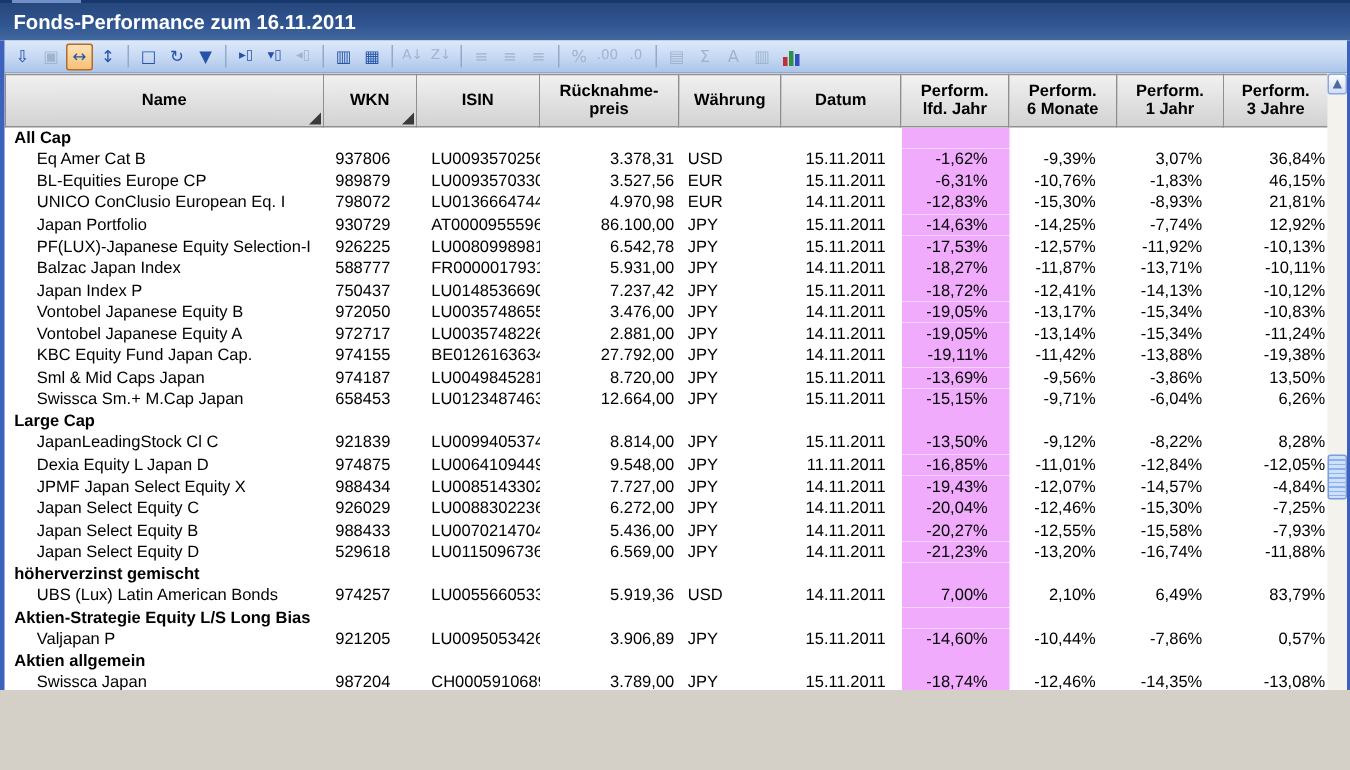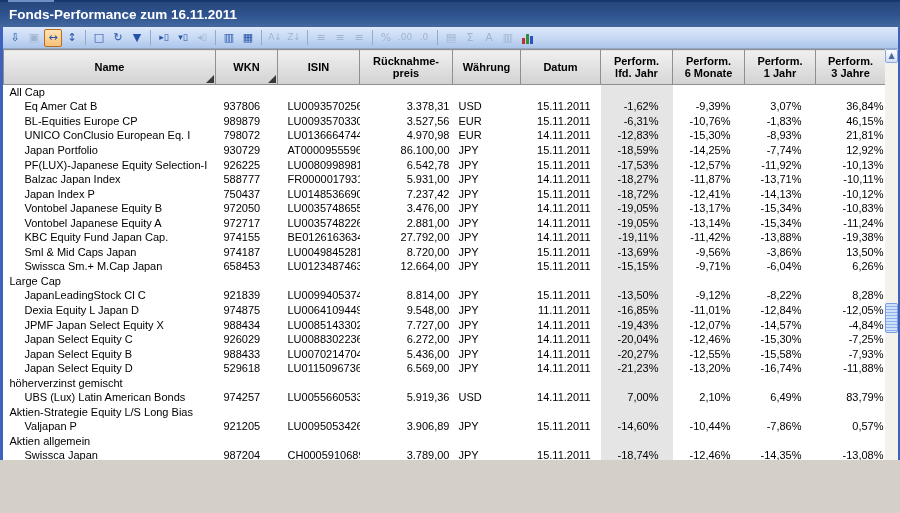--- a/index.html
+++ b/index.html
@@ -38,22 +38,22 @@
   table { border-collapse:collapse; table-layout:fixed; width:882px; font-size:11px; color:#000; }
   thead th { height:35px; background:linear-gradient(180deg,#f0f0f0,#d2d2d2);
     border:1px solid #8f8f8f; font-weight:bold; font-size:11px; line-height:12.5px;
     text-align:center; vertical-align:middle; white-space:pre-line; position:relative; padding:1px 2px; cursor:default; }
   thead th.hl-h { background:linear-gradient(180deg,#f2f2f2,#d6d6d6); }
   .sort-corner { position:absolute; right:1px; bottom:1px; width:0; height:0;
     border-bottom:8px solid #3a3a3a; border-left:8px solid transparent; }
   tbody tr { height:14.55px; }
   tbody td { padding:0 4px; white-space:nowrap; overflow:hidden; line-height:14px; }
   .al-right { text-align:right; } .al-left { text-align:left; }
-  .hl { background:#e5e5e5; }
-  .group-row td { font-weight:normal; }
+  .hl { background:#f0abfc; }
+  .group-row td { font-weight:bold; }
   td.group-cell { padding-left:6px; }
   td.name-cell { padding-left:21px; }
   [data-name="cell-wkn"] { padding-left:8px; }
   [data-name="cell-isin"] { padding-left:10px; }
   [data-name="cell-price"] { padding-right:3px; }
   [data-name="cell-currency"] { padding-left:6px; }
   [data-name="cell-date"] { padding-right:10px; }
   [data-name="cell-p_ytd"], [data-name="cell-p_6m"], [data-name="cell-p_1y"] { padding-right:14px; }
   [data-name="cell-p_3y"] { padding-right:2px; }
 
@@ -207,21 +207,21 @@
             <td class="al-right" data-name="cell-p_1y">-8,93%</td>
             <td class="al-right" data-name="cell-p_3y">21,81%</td>
           </tr>
           <tr class="fund-row" data-name="table-row">
             <td class="al-left name-cell" data-name="cell-name">Japan Portfolio</td>
             <td class="al-left" data-name="cell-wkn">930729</td>
             <td class="al-left" data-name="cell-isin">AT0000955596</td>
             <td class="al-right" data-name="cell-price">86.100,00</td>
             <td class="al-left" data-name="cell-currency">JPY</td>
             <td class="al-right" data-name="cell-date">15.11.2011</td>
-            <td class="hl al-right" data-name="cell-p_ytd">-18,59%</td>
+            <td class="hl al-right" data-name="cell-p_ytd">-14,63%</td>
             <td class="al-right" data-name="cell-p_6m">-14,25%</td>
             <td class="al-right" data-name="cell-p_1y">-7,74%</td>
             <td class="al-right" data-name="cell-p_3y">12,92%</td>
           </tr>
           <tr class="fund-row" data-name="table-row">
             <td class="al-left name-cell" data-name="cell-name">PF(LUX)-Japanese Equity Selection-I</td>
             <td class="al-left" data-name="cell-wkn">926225</td>
             <td class="al-left" data-name="cell-isin">LU0080998981</td>
             <td class="al-right" data-name="cell-price">6.542,78</td>
             <td class="al-left" data-name="cell-currency">JPY</td>

